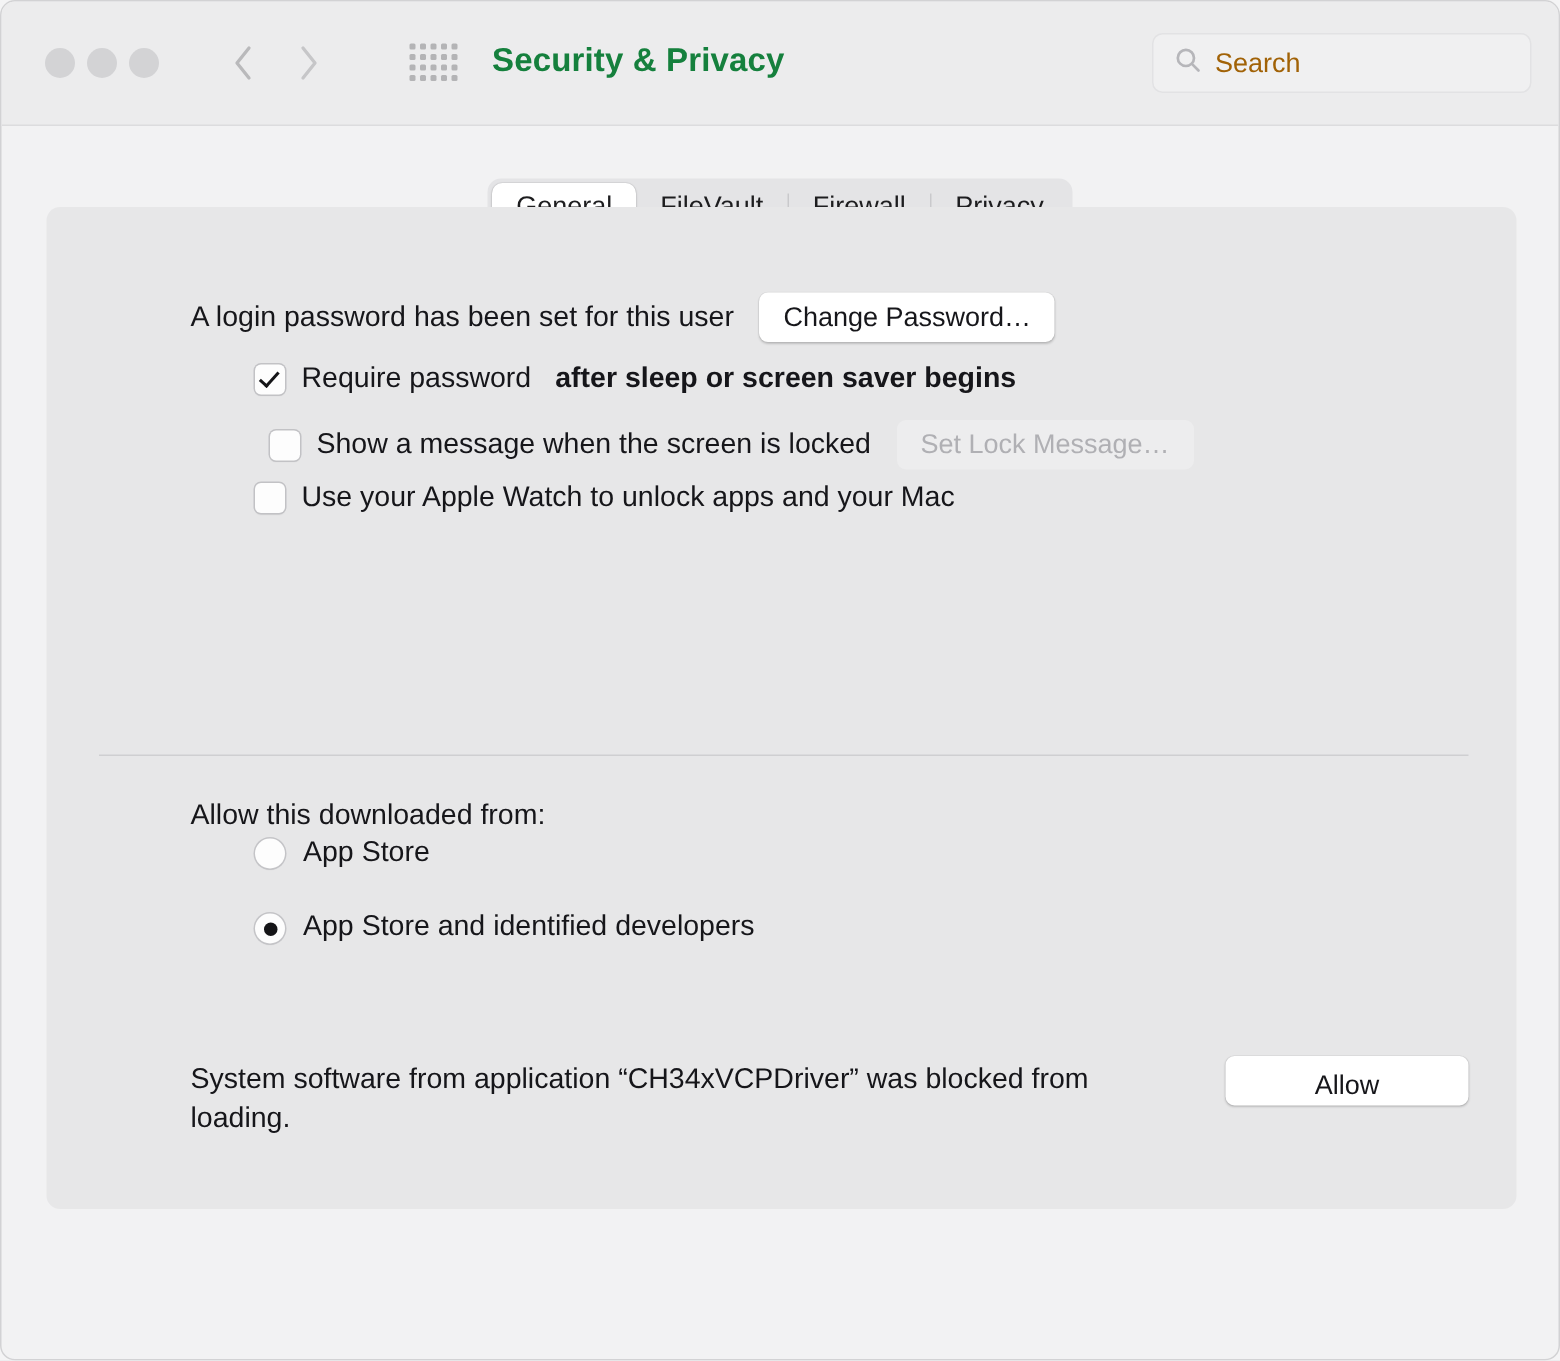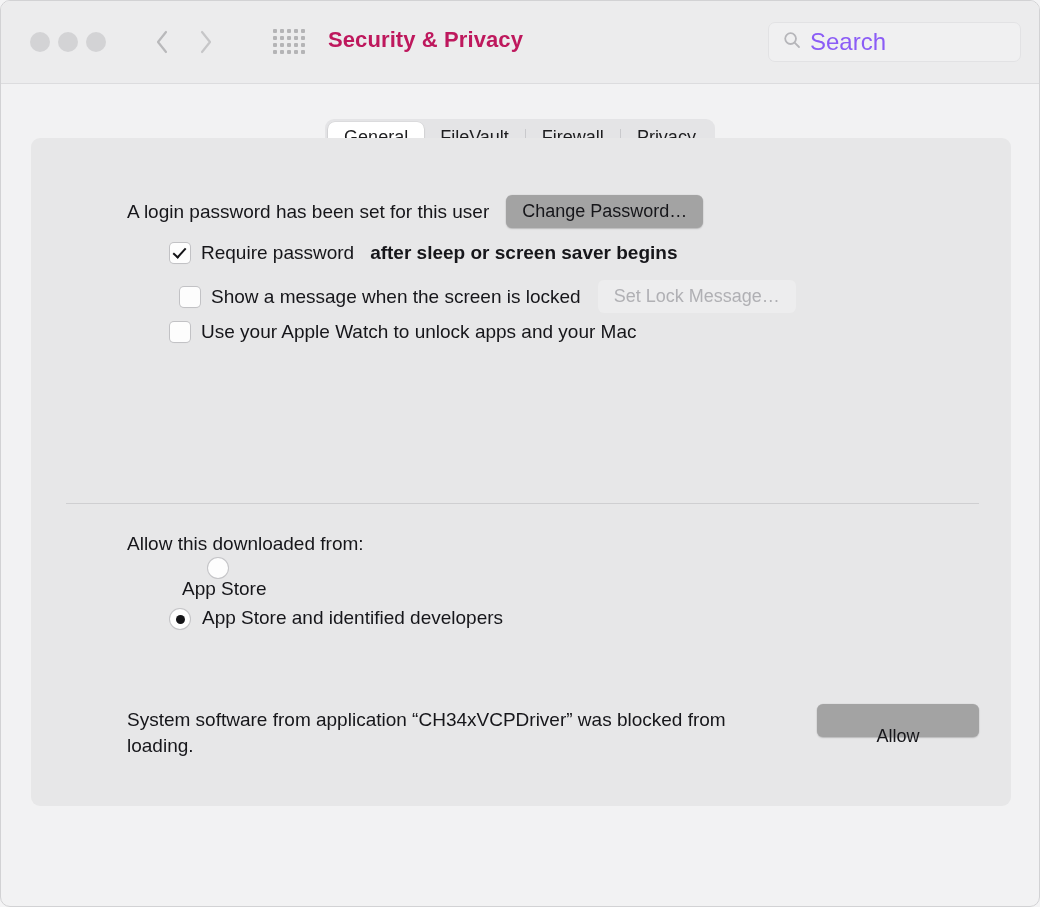--- a/index.html
+++ b/index.html
@@ -58,38 +58,38 @@
   .gridicon .dot {
     position: absolute;
     width: 4px; height: 4px; border-radius: 1px;
     background: #b4b4b6;
   }
   .wintitle {
     position: absolute;
     left: 327px; top: 26px;
     font-size: 22px;
     font-weight: bold;
-    color: #be185d;
+    color: #15803d;
     letter-spacing: 0.1px;
   }
   .searchfield {
     position: absolute;
     right: 18px; top: 21px;
     width: 253px; height: 40px;
     border: 1px solid #e2e2e4;
     border-radius: 7px;
     background: #f0f0f1;
     box-sizing: border-box;
     display: flex; align-items: center;
     padding-left: 14px;
   }
   .searchfield .mag { margin-right: 9px; display: block; }
   .searchph {
-    font-size: 24px;
-    color: #8b5cf6;
+    font-size: 18px;
+    color: #a16207;
   }
 
   
   .tabwrap {
     position: absolute;
     left: 0; right: 0; top: 118px;
     display: flex; justify-content: center;
   }
   .tabs {
     display: flex;
@@ -132,21 +132,21 @@
 
   .statictext {
     font-size: 19px; color: #16161a;
     white-space: nowrap;
   }
 
   
   .btn {
     font-size: 18px;
     color: #16161a;
-    background: #a3a3a3;
+    background: #ffffff;
     border: none;
     border-radius: 6px;
     box-shadow: 0 1px 1.5px rgba(0,0,0,0.18), 0 0 0 0.5px rgba(0,0,0,0.05);
     padding: 0 16px;
     height: 33px;
     line-height: 33px;
     white-space: nowrap;
     font-family: "Liberation Sans", sans-serif;
   }
   .btn.disabled {
@@ -323,31 +323,31 @@
     <div class="row" style="left:139px; top:183px;">
       <span class="cb"></span>
       <span class="cblabel">Use your Apple Watch to unlock apps and your Mac</span>
     </div>
 
     <div class="divider"></div>
 
     <div class="row" style="left:96px; top:395px;">
       <span class="statictext">Allow this downloaded from:</span>
     </div>
-    <div class="row" style="left:139px; top:420px;flex-direction:column;">
+    <div class="row" style="left:139px; top:420px;">
       <span class="radio"></span>
       <span class="radiolabel">App Store</span>
     </div>
     <div class="row" style="left:139px; top:469px;align-items:flex-end;">
       <span class="radio on"></span>
       <span class="radiolabel">App Store and identified developers</span>
     </div>
 
     <div class="blockmsg">System software from application “CH34xVCPDriver” was blocked from loading.</div>
-    <button class="btn" style="position:absolute; right:32px; top:566px; width:162px; padding:16px;">Allow</button>
+    <button class="btn" style="position:absolute; right:32px; top:566px; width:162px; padding:3px;">Allow</button>
   </div>
 
   <div class="footer">
     
     
     
     
   </div>
 
 </div>

